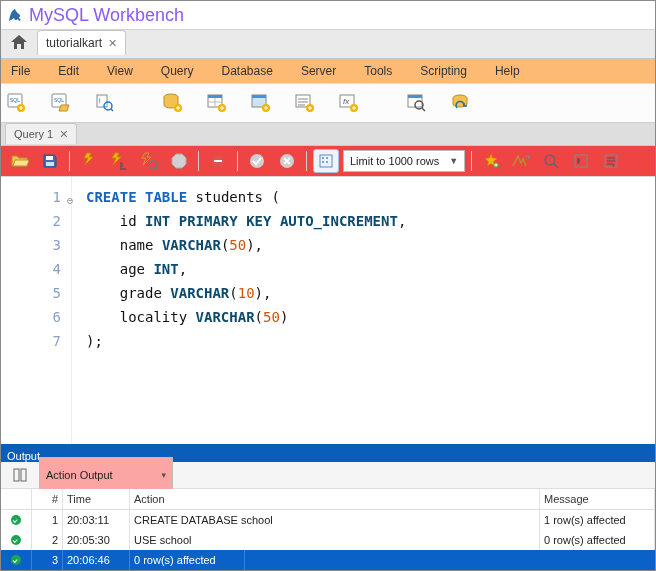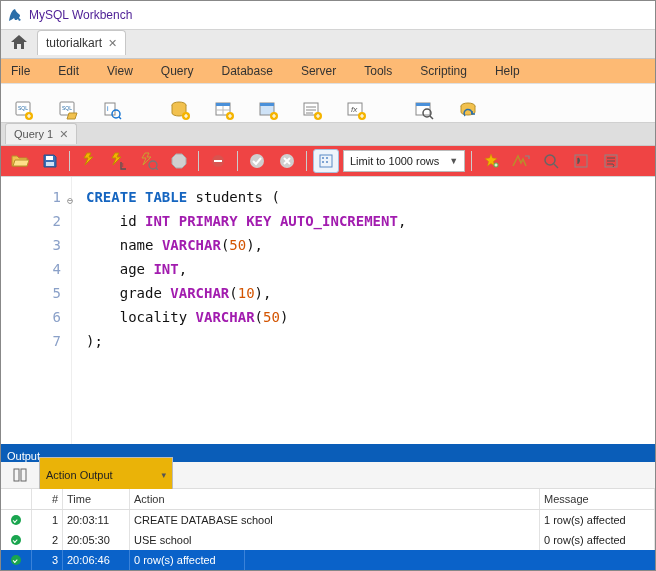--- a/index.html
+++ b/index.html
@@ -1,46 +1,46 @@
 <!DOCTYPE html>
 <html><head>
 <meta charset="utf-8">
 <style>
 html,body{margin:0;padding:0;font-family:"Segoe UI",Tahoma,sans-serif;font-size:12px;color:#222;background:#fff;height:100%;overflow:hidden}
 .win{display:flex;flex-direction:column;height:571px;width:656px;border:1px solid #888;box-sizing:border-box}
 .titlebar{height:28px;background:#fff;display:flex;align-items:center;padding:0 6px;border-bottom:1px solid #d4d4d4}
 .titlebar .logo{width:16px;height:16px;margin-right:6px}
-.titlebar .title{font-size:12px;color:#4c1d95}
+.titlebar .title{font-size:18px;color:#8b5cf6}
 .tabstrip{height:28px;background:#eaeaea;display:flex;align-items:flex-start;padding-left:4px;border-bottom:1px solid #c7c7c7}
 .home{width:28px;height:24px;display:flex;align-items:center;justify-content:center;margin-right:4px;cursor:pointer}
 .conn-tab{height:24px;background:#fff;border:1px solid #c7c7c7;border-bottom:none;border-radius:4px 4px 0 0;display:flex;align-items:center;padding:0 8px;font-size:12px;color:#333;gap:6px}
 .close-x{color:#777;font-size:11px;cursor:pointer}
 .menubar{height:24px;display:flex;align-items:center;gap:28px;padding:0 10px;background:#fdba74;border-bottom:1px solid #e0e0e0}
 .menubar span{color:#333;cursor:default}
-.toolbar{height:38px;display:flex;align-items:flex-end;gap:14px;padding:0 8px;border-bottom:1px solid #d0d0d0;background:#fcfcfc}
+.toolbar{height:38px;display:flex;align-items:flex-start;gap:14px;padding:0 0;border-bottom:1px solid #d0d0d0;background:#fcfcfc}
 .tbtn{width:28px;height:28px;display:flex;align-items:flex-end;justify-content:center;border:1px solid transparent;border-radius:3px;cursor:pointer;position:relative}
 .sqltab-strip{height:22px;background:#dedede;display:flex;align-items:flex-start;padding-left:4px;border-bottom:1px solid #c9c9c9}
 .sqltab{height:20px;background:#f0f0f0;border:1px solid #c7c7c7;border-bottom:none;border-radius:3px 3px 0 0;display:flex;align-items:center;padding:0 8px;font-size:11px;color:#555;gap:6px}
 .ed-toolbar{height:30px;display:flex;align-items:center;gap:4px;padding:0 6px;background:#ef4444;border-bottom:1px solid #d6d6d6}
 .sbtn{width:24px;height:22px;display:flex;align-items:center;justify-content:center;border:1px solid transparent;border-radius:3px;cursor:pointer}
 .sbtn.boxed{border-color:#a8c0de;background:#eef4fb}
 .sep{width:1px;height:20px;background:#ccc;margin:0 2px}
 .limit{height:20px;font-size:11px;border:1px solid #bbb;background:#fff;display:flex;align-items:center;padding:0 6px;gap:10px;cursor:pointer}
 .editor{flex:1;display:flex;font-family:Consolas,Menlo,monospace;font-size:14px;background:#fff;overflow:hidden}
 .gutter{width:60px;background:#fff;color:#8aa0c8;text-align:right;padding:8px 10px 0 0;line-height:24px;border-right:1px solid #eee;position:relative}
 .gutter .fold{position:absolute;right:-2px;top:12px;color:#888;font-size:10px}
 .code{padding:8px 0 0 14px;line-height:24px;white-space:pre}
 .kw{color:#1565c0;font-weight:bold}
 .id{color:#111}
-.tp{color:#a21caf;font-weight:bold}
+.tp{color:#0c4a6e;font-weight:bold}
 .num{color:#d35400}
 .pn{color:#111}
 .output-hdr{height:18px;background:#0a5db8;color:#fff;font-size:11px;display:flex;align-items:flex-end;padding:0 6px}
 .output-bar{height:26px;background:#f5f5f5;border-bottom:1px solid #ddd;display:flex;align-items:center;gap:6px;padding:0 6px}
-.combo{height:18px;font-size:11px;border:1px solid #bbb;background:#eab308;display:flex;align-items:center;padding:8px 6px;gap:30px;cursor:pointer;min-width:120px;justify-content:space-between}
+.combo{height:18px;font-size:11px;border:1px solid #bbb;background:#fca5a5;display:flex;align-items:center;padding:8px 6px;gap:30px;cursor:pointer;min-width:120px;justify-content:space-between}
 .grid-hdr{height:20px;display:flex;background:#fff;border-bottom:1px solid #ddd;font-size:11px;color:#333}
 .grid-hdr>div,.grid-row>div{border-right:1px solid #e2e2e2;display:flex;align-items:center;padding:0 4px;overflow:hidden;white-space:nowrap}
 .c-st{width:22px;justify-content:center}
 .c-n{width:22px;justify-content:flex-end}
 .c-t{width:58px}
 .c-a{flex:1}
 .c-m{width:106px}
 .grid-row{height:20px;display:flex;font-size:11px;color:#222;background:#fff}
 .grid-row.sel{background:#0a62c9;color:#fff}
 .grid-row.sel>div{border-right-color:#3a82d9}

